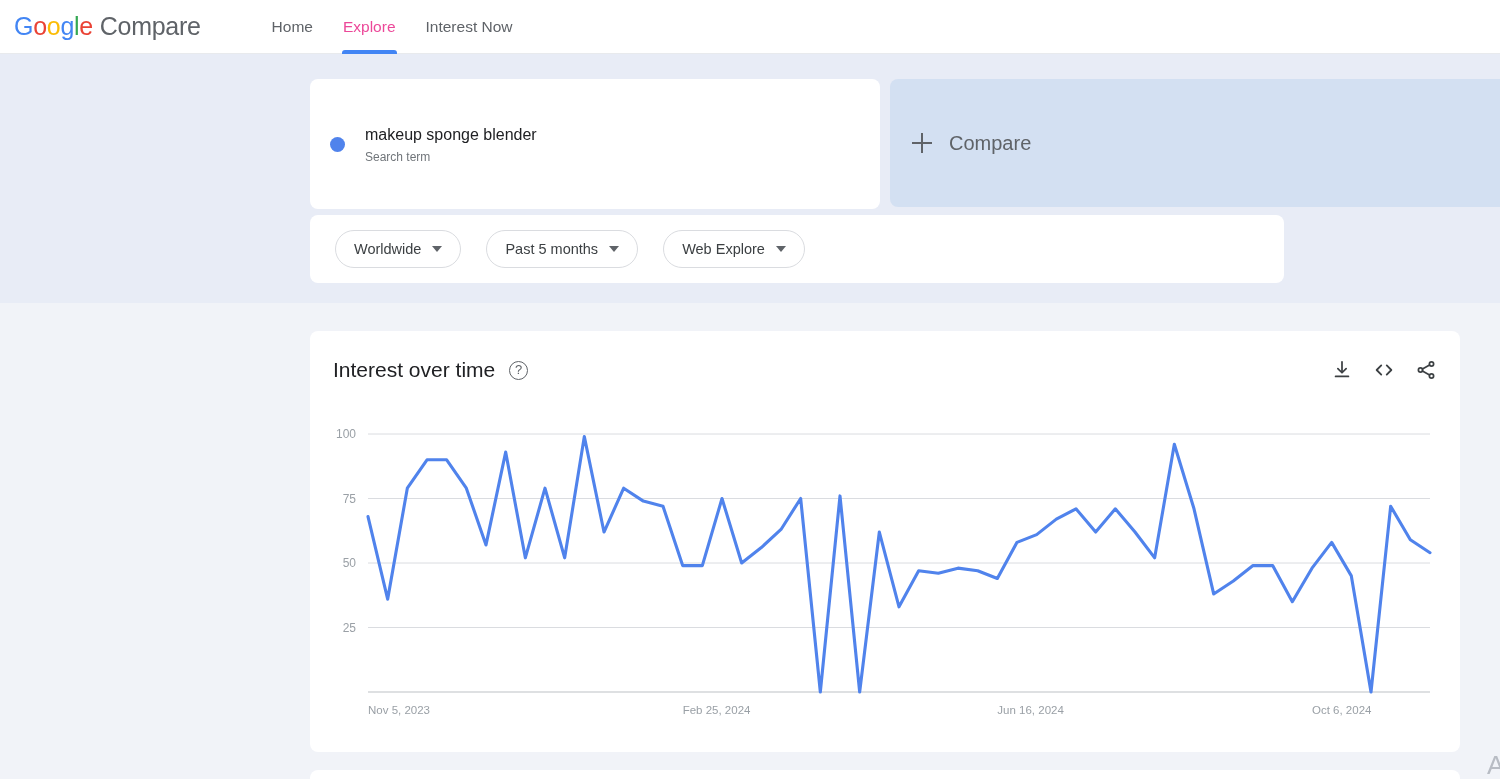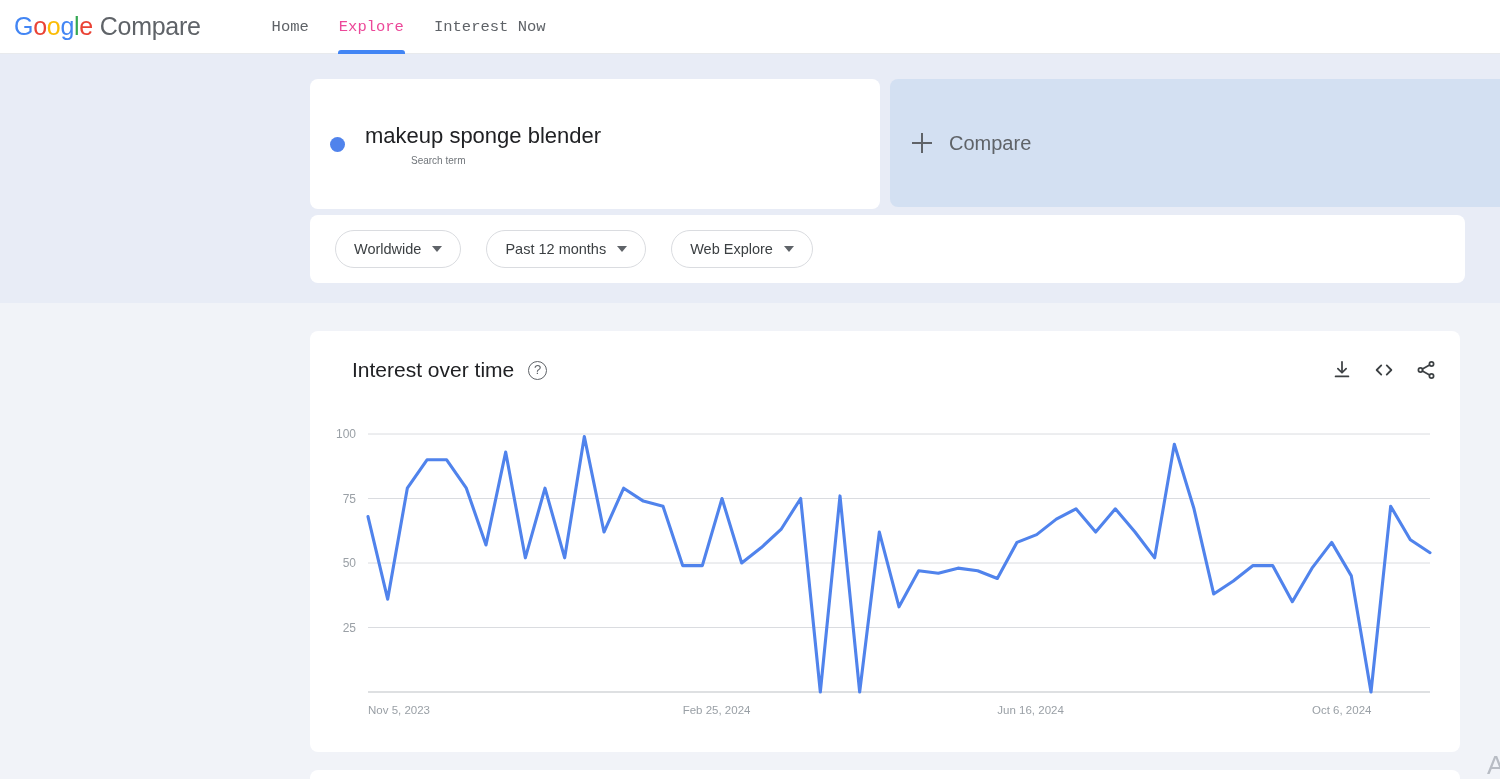--- a/index.html
+++ b/index.html
@@ -36,21 +36,20 @@
   .navitems { display: flex; align-items: center; height: 54px; margin-left: 56px; }
   .navitem {
     position: relative;
     height: 54px;
     display: flex; align-items: center;
     padding: 0 15px;
     font-size: 15.5px;
     color: #5f6368;
     cursor: pointer;
     white-space: nowrap;
-    font-family: Liberation Mono, monospace;
   }
   .navitem.active { color: #ec4899; font-weight: 500; text-align: center; }
   .navitem.active::after {
     content: ""; position: absolute;
     left: 14px; right: 14px; bottom: 0;
     height: 4px; background: #4285F4;
     border-radius: 3px 3px 0 0;
   }
 
   
@@ -73,22 +72,22 @@
     border-radius: 8px;
     display: flex; align-items: center;
   }
   .term-dot {
     width: 15px; height: 15px; border-radius: 50%;
     background: #5083EC;
     margin-left: 20px; margin-right: 20px;
     flex: 0 0 auto;
   }
   .term-text { display: flex; flex-direction: column; }
-  .term-title { font-size: 22px; color: #202124; line-height: 1.25; }
-  .term-sub { font-size: 10px; color: #70757a; margin-top: 5px; margin-left: 46px; }
+  .term-title { font-size: 16px; color: #202124; line-height: 1.25; }
+  .term-sub { font-size: 12px; color: #70757a; margin-top: 5px; }
 
   .compare-card {
     position: absolute; left: 890px; top: 79px;
     width: 670px; height: 128px;
     background: #d3e0f2;
     border-radius: 8px;
     display: flex; align-items: center;
     cursor: pointer;
   }
   .plus-icon {
@@ -99,21 +98,21 @@
   .plus-icon::before, .plus-icon::after {
     content: ""; position: absolute; background: #5f6368;
   }
   .plus-icon::before { left: 0; right: 0; top: 9px; height: 2px; }
   .plus-icon::after { top: 0; bottom: 0; left: 9px; width: 2px; }
   .compare-label { font-size: 20px; color: #5f6368; }
 
   
   .filters-card {
     position: absolute; left: 310px; top: 215px;
-    width: 1155px; height: 68px;
+    width: 974px; height: 68px;
     background: #ffffff;
     border-radius: 8px;
     display: flex; align-items: center;
   }
   .pill {
     height: 38px;
     border: 1px solid #dadce0;
     border-radius: 20px;
     display: flex; align-items: center;
     padding: 0 18px;
@@ -138,21 +137,21 @@
     width: 1150px; height: 421px;
     background: #ffffff;
     border-radius: 8px;
   }
   .chart-header {
     position: absolute; left: 0; top: 0;
     width: 1150px; height: 78px;
     display: flex; align-items: center;
   }
   .chart-title {
-    margin-left: 42px;
+    margin-left: 23px;
     font-size: 21px;
     color: #202124;
     white-space: nowrap;
   }
   .help-icon {
     margin-left: 14px;
     width: 19px; height: 19px;
     border: 1.6px solid #5f6368;
     border-radius: 50%;
     color: #5f6368;
@@ -221,21 +220,21 @@
   <div class="plus-icon"></div>
   <div class="compare-label">Compare</div>
 </div>
 
 <div class="filters-card">
   <div class="pill">
     <span>Worldwide</span>
     <span class="caret"></span>
   </div>
   <div class="pill">
-    <span>Past 12 months</span>
+    <span>Past 5 months</span>
     <span class="caret"></span>
   </div>
   <div class="pill">
     <span>Web Explore</span>
     <span class="caret"></span>
   </div>
 </div>
 
 <div class="chart-card">
   <div class="chart-header">

